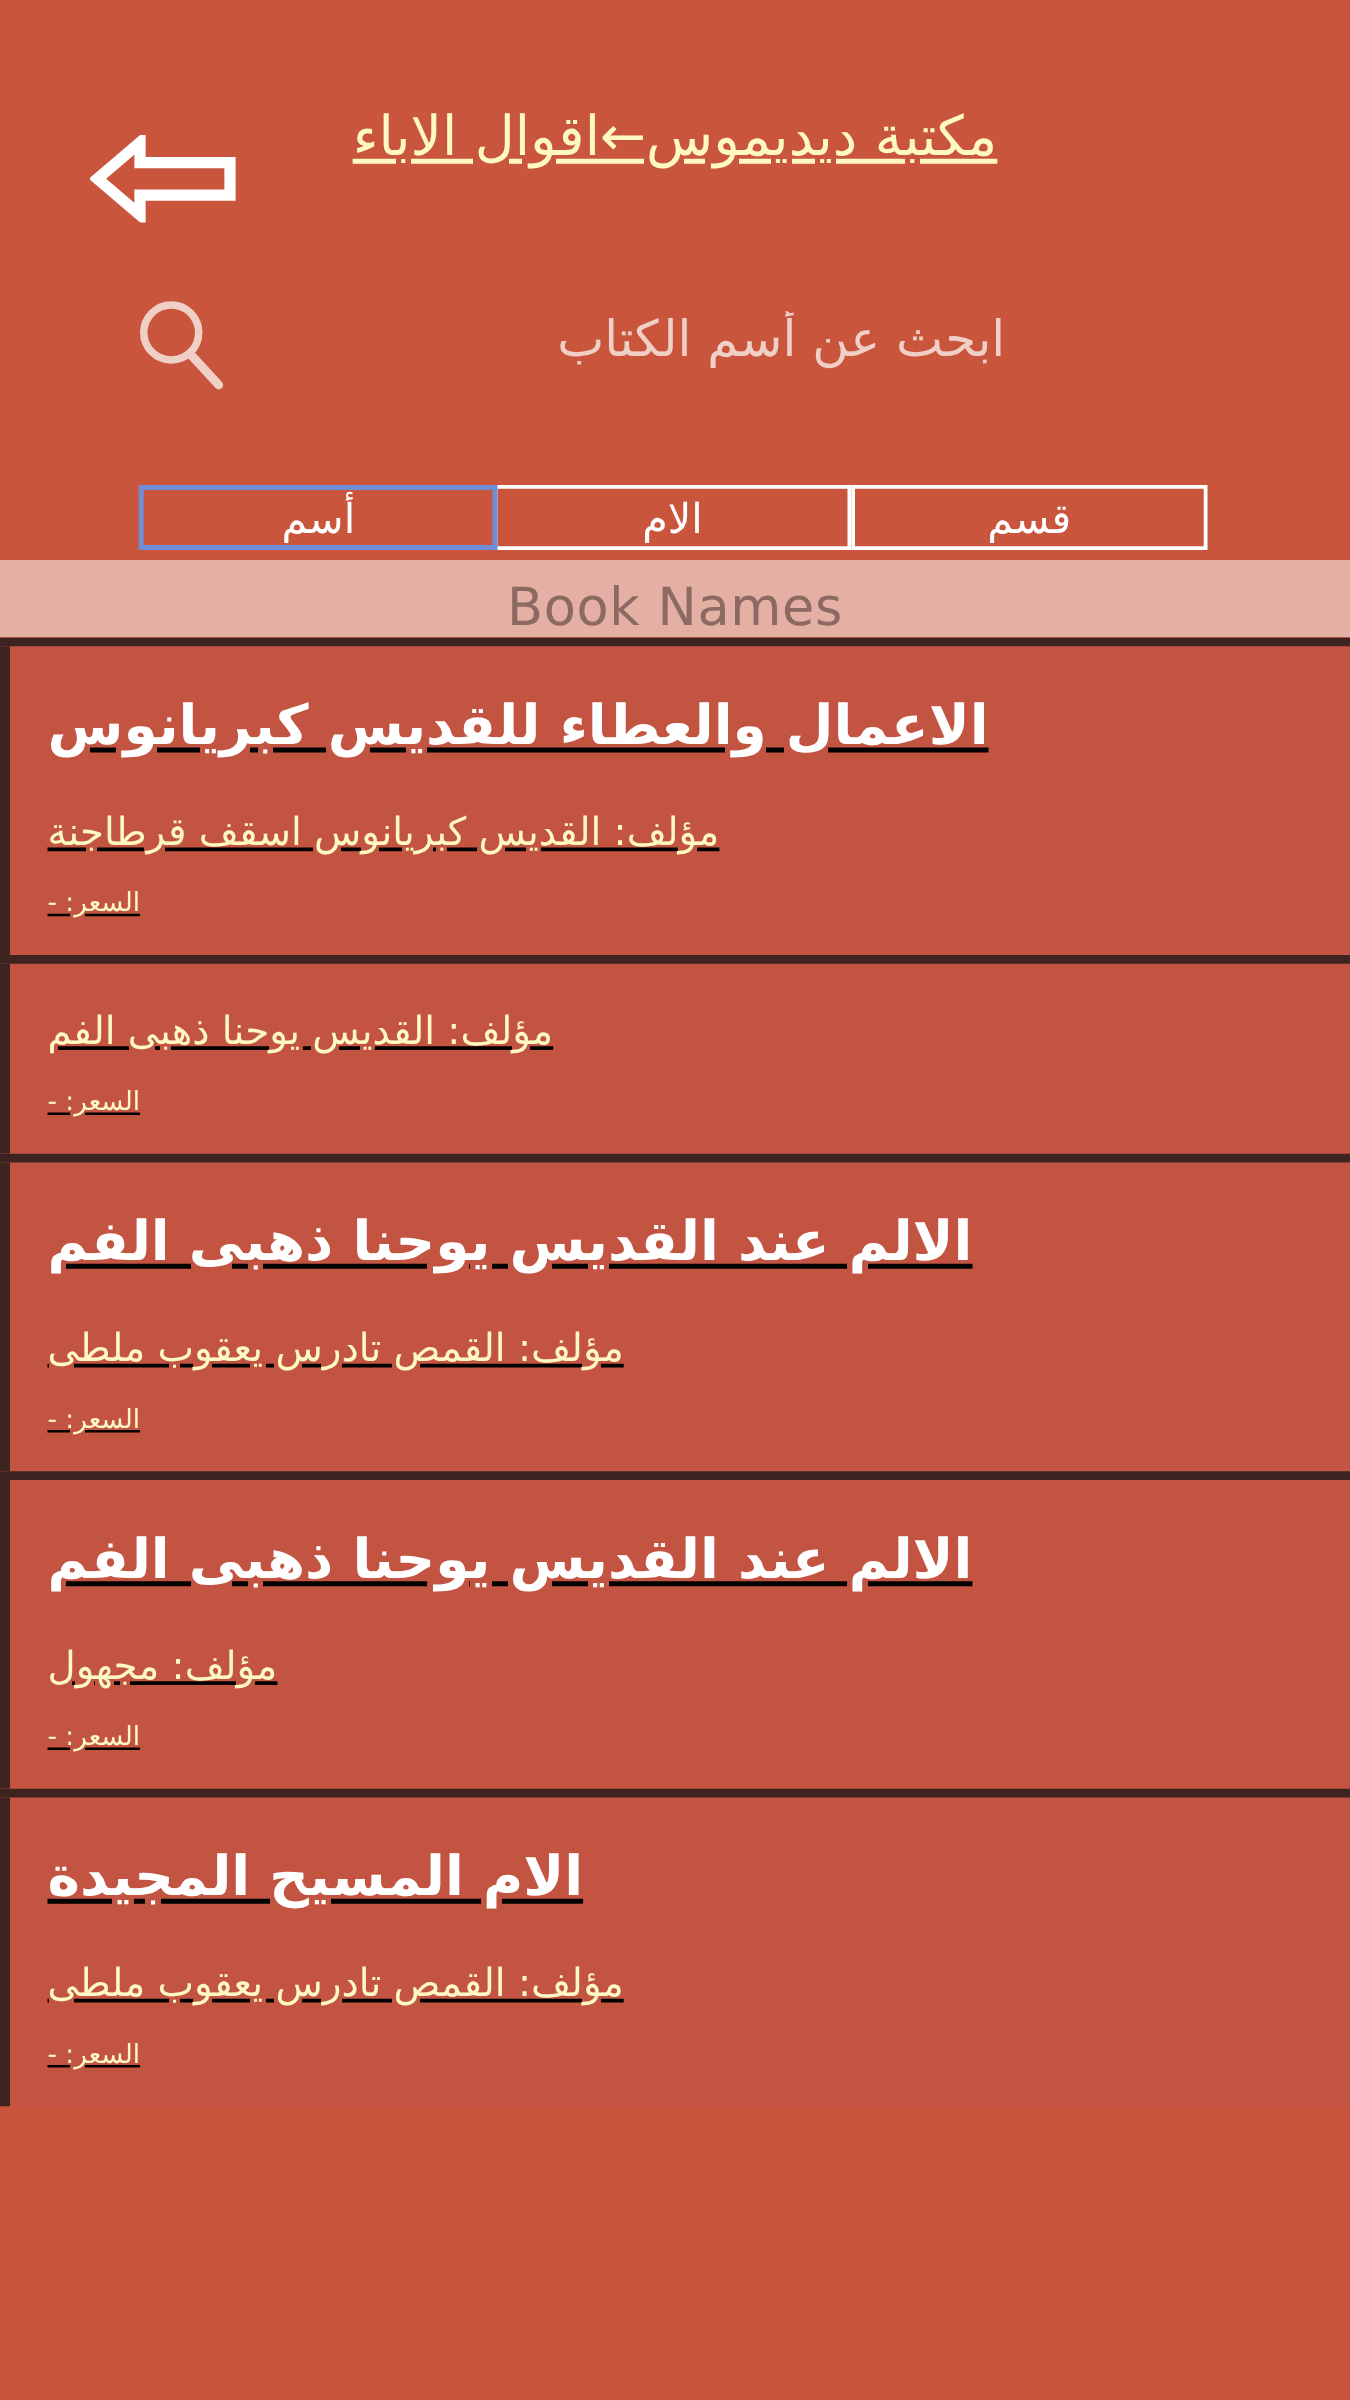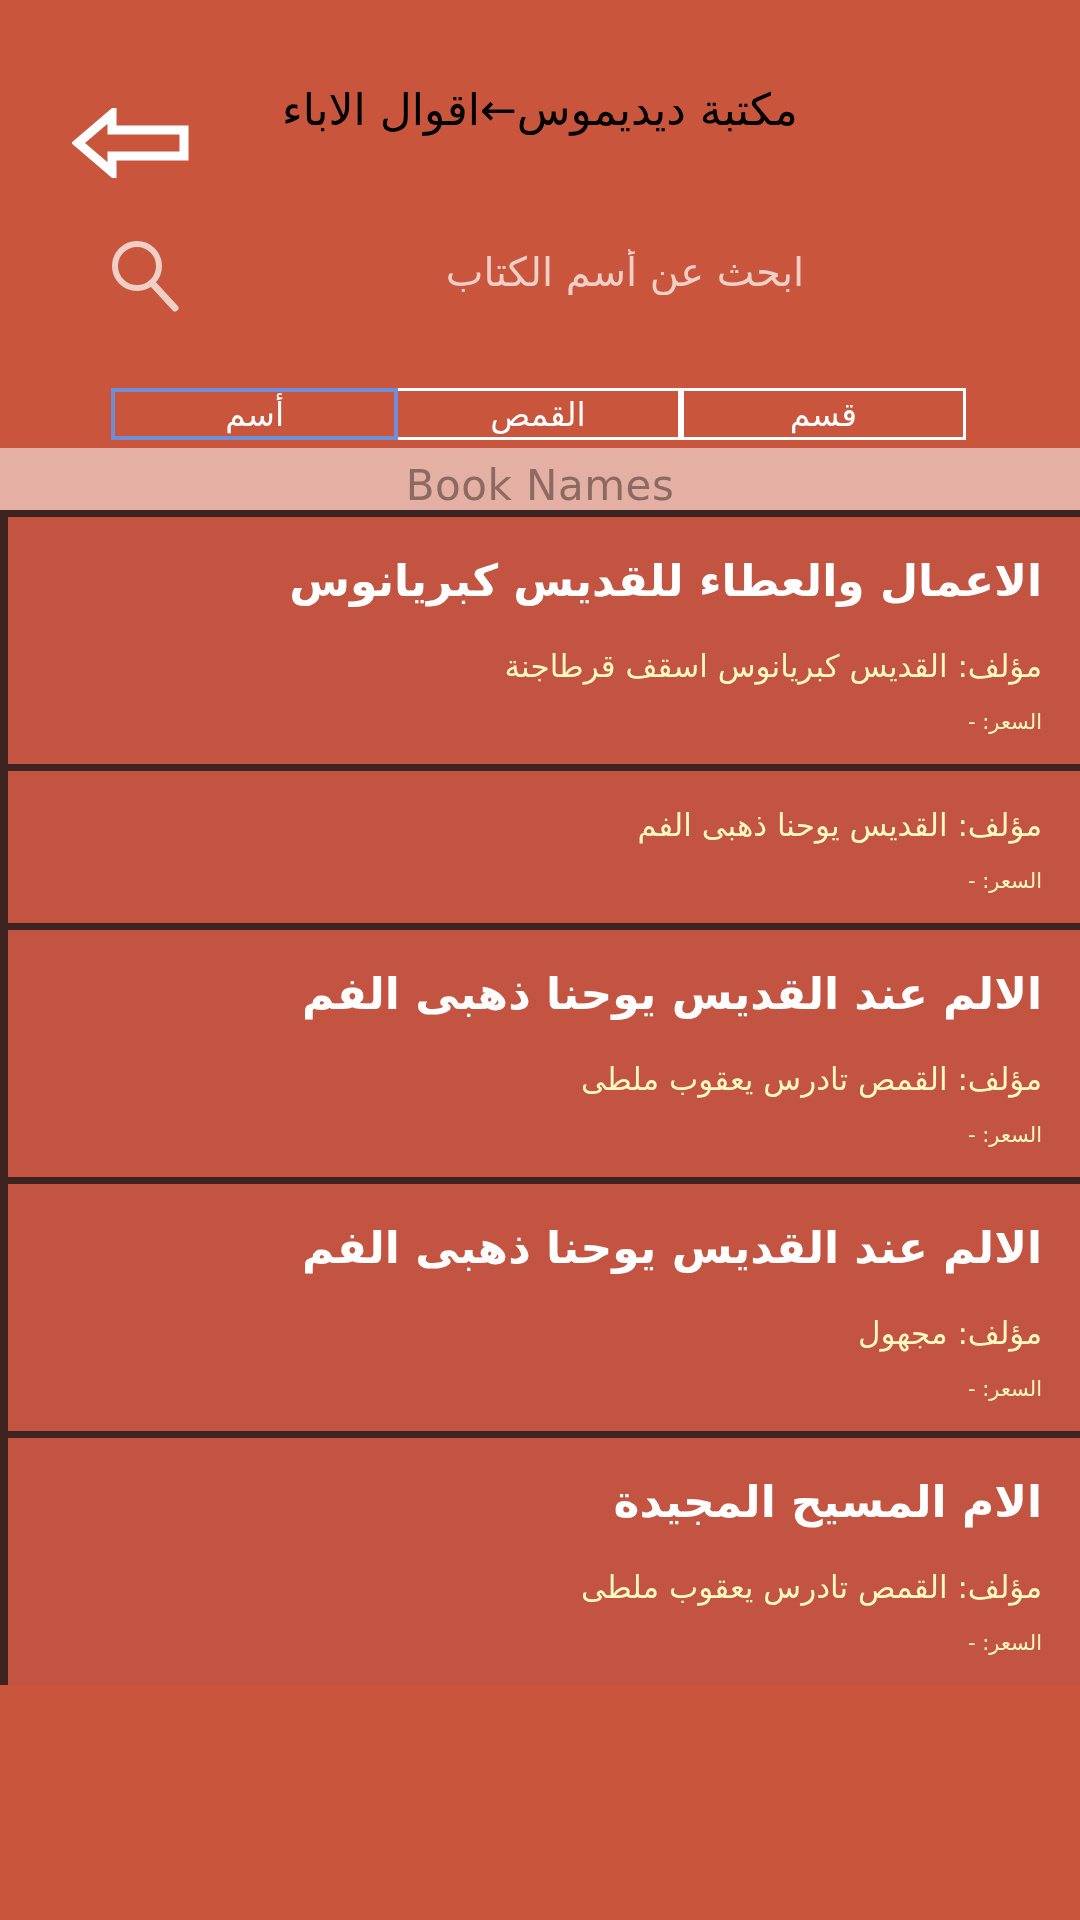--- a/index.html
+++ b/index.html
@@ -28,26 +28,27 @@
     cursor: pointer;
   }
   .back-arrow svg { display: block; }
 
   .breadcrumb {
     position: absolute;
     top: 78px;
     left: 0;
     right: 0;
     text-align: center;
-    color: #000000;
+    color: #fef9c3;
     font-size: 44px;
     line-height: 1.45;
     font-weight: 400;
     padding: 0 230px;
     direction: rtl;
+    text-decoration: underline;
   }
 
   
   .search-row {
     position: relative;
     width: 100%;
     height: 110px;
     background: #c9563c;
   }
   .search-icon {
@@ -136,22 +137,23 @@
     bottom: 0;
     overflow: hidden;
     background: #c9563c;
   }
   .book-item {
     position: relative;
     width: 100%;
     padding: 36px 38px 30px 38px;
     border-top: 7px solid #3d2420;
     direction: rtl;
-    text-align: right;
+    text-align: left;
     background: #c25441;
+    text-decoration: underline;
   }
   .book-item:first-child { border-top: 7px solid #3d2420; }
   .book-title {
     color: #ffffff;
     font-size: 44px;
     font-weight: bold;
     line-height: 1.25;
     margin-bottom: 40px;
   }
   .book-author {
@@ -194,21 +196,21 @@
     </div>
     <input class="search-input" type="text" value="" placeholder="ابحث عن أسم الكتاب" style="">
   </div>
 </div>
 
 <div class="segmented">
   <div class="seg">
     <span>قسم</span>
   </div>
   <div class="seg">
-    <span>القمص</span>
+    <span>الام</span>
   </div>
   <div class="seg active">
     <span>أسم</span>
   </div>
 </div>
 
 <div class="section-band">
   <span class="section-band-label">Book Names</span>
 </div>
 

